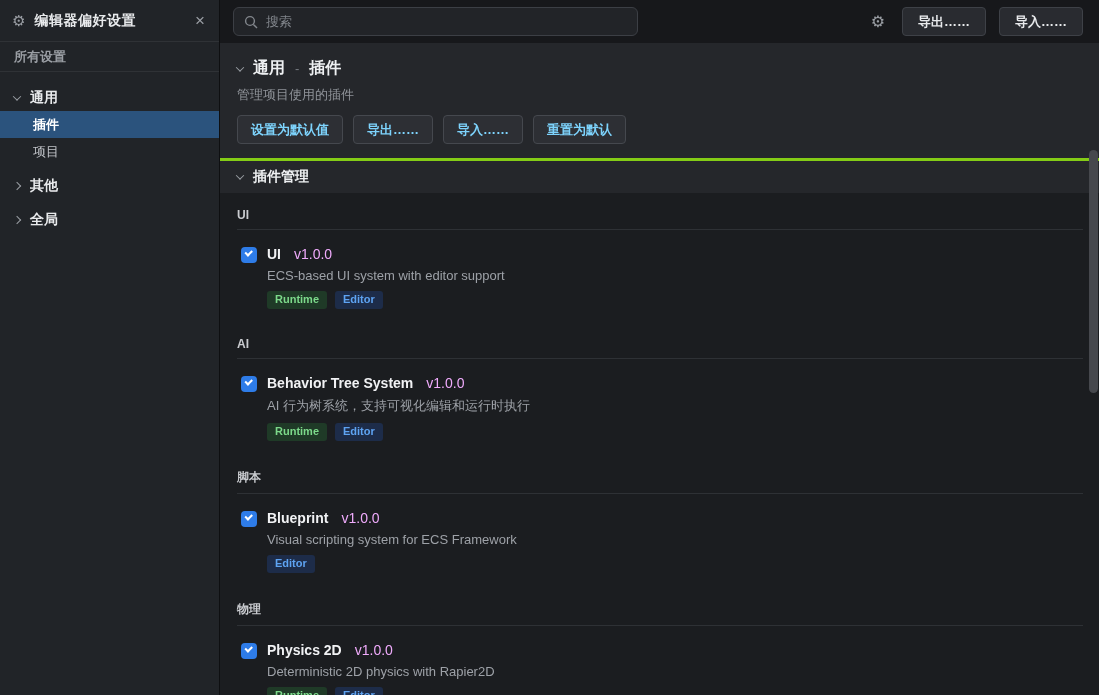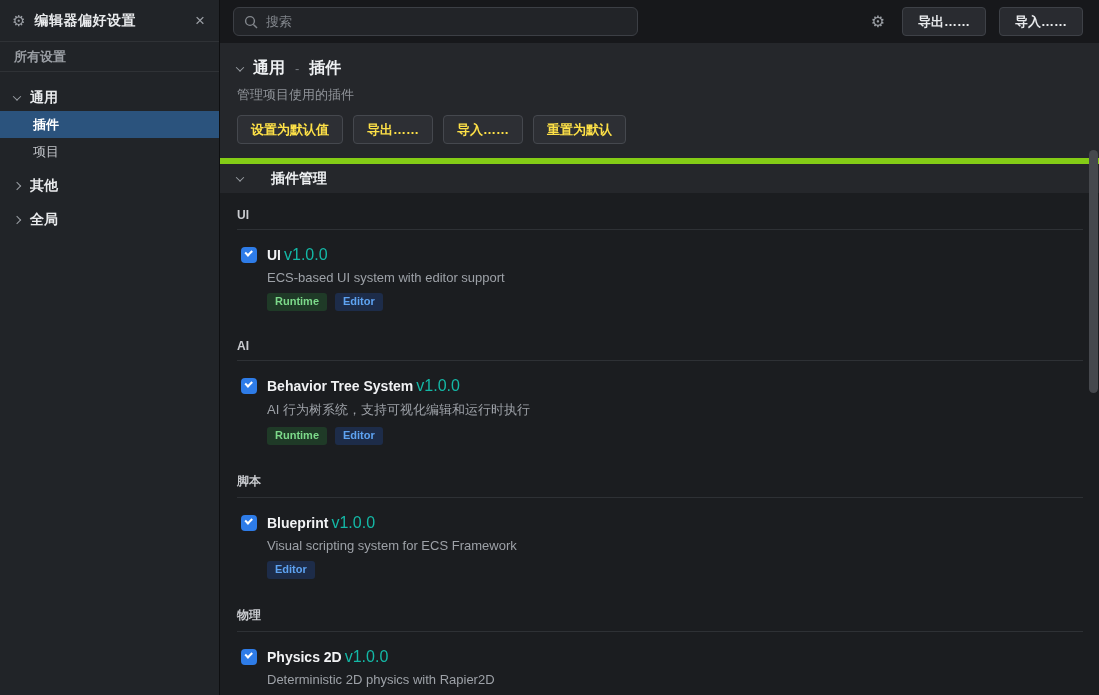--- a/index.html
+++ b/index.html
@@ -35,36 +35,36 @@
   .topbar-spacer { flex:1; }
   .icon-btn { background:none; border:none; color:#9a9ea4; font-size:16px; line-height:1; cursor:pointer; padding:2px 4px; }
   .tb-btn { height:29px; padding:0 15px; background:#292b30; border:1px solid #3e4147; border-radius:4px; color:#e8eaec; font-size:13px; font-weight:bold; cursor:pointer; margin-left:4px; }
 
   .page-header { flex:none; background:#25272b; padding:15px 16px 14px 17px; }
   .breadcrumb { display:flex; align-items:center; gap:10px; cursor:pointer; }
   .crumb { font-size:16px; font-weight:bold; color:#eef0f2; }
   .crumb-sep { color:#787c82; font-size:13px; }
   .page-desc { margin-top:7px; color:#8f9399; font-size:13px; }
   .actions { margin-top:11px; display:flex; gap:10px; }
-  .action-btn { height:29px; padding:0 13px; background:#2d2f34; border:1px solid #45484e; border-radius:4px; color:#fde047; font-size:13px; font-weight:bold; cursor:pointer; }
-
-  .section-header { flex:none; background:#25272b; border-top:6px solid #84cc16; height:35px; display:flex; align-items:center; gap:28px; padding:0 17px; cursor:pointer; }
+  .action-btn { height:29px; padding:0 13px; background:#2d2f34; border:1px solid #45484e; border-radius:4px; color:#7dd3fc; font-size:13px; font-weight:bold; cursor:pointer; }
+
+  .section-header { flex:none; background:#25272b; border-top:3px solid #84cc16; height:35px; display:flex; align-items:center; gap:10px; padding:0 17px; cursor:pointer; }
   .section-title { font-size:14px; font-weight:bold; color:#eef0f2; }
 
   .plugin-list { flex:1; background:#1b1d20; padding:0 16px 0 17px; overflow:hidden; }
   .category { margin-top:15px; }
   .category + .category { margin-top:28px; }
   .cat-label { font-size:12px; font-weight:bold; color:#caccd0; padding-bottom:7px; border-bottom:1px solid #2e3135; }
   .plugin-item { display:flex; gap:10px; margin-top:16px; padding-left:4px; }
   .checkbox { width:16px; height:16px; flex:none; margin-top:1px; border-radius:4px; background:#2e7ce8; position:relative; cursor:pointer; }
   .checkbox .tick { position:absolute; left:4px; top:3px; width:7px; height:4.5px; border-left:2px solid #fff; border-bottom:2px solid #fff; transform:rotate(-45deg); }
   .p-body { min-width:0; }
   .p-namerow { display:flex; align-items:baseline; }
   .p-name { font-size:14px; font-weight:bold; color:#f1f2f4; }
-  .p-version { font-size:16px; color:#14b8a6; margin-left:3px; }
+  .p-version { font-size:14px; color:#f0abfc; margin-left:13px; }
   .p-desc { margin-top:6px; font-size:13px; color:#9da1a7; }
   .p-badges { margin-top:8px; display:flex; gap:8px; }
   .badge { font-size:11px; font-weight:bold; padding:3px 8px 4px; border-radius:3px; line-height:1; }
   .badge.runtime { color:#7cd98a; background:#1f3a27; }
   .badge.editor  { color:#5ea3f2; background:#1d2c49; }
 
   .scroll-thumb { position:absolute; right:1px; top:150px; width:9px; height:243px; background:#46484d; border-radius:5px; cursor:pointer; }
 </style>
 </head>
 <body>

